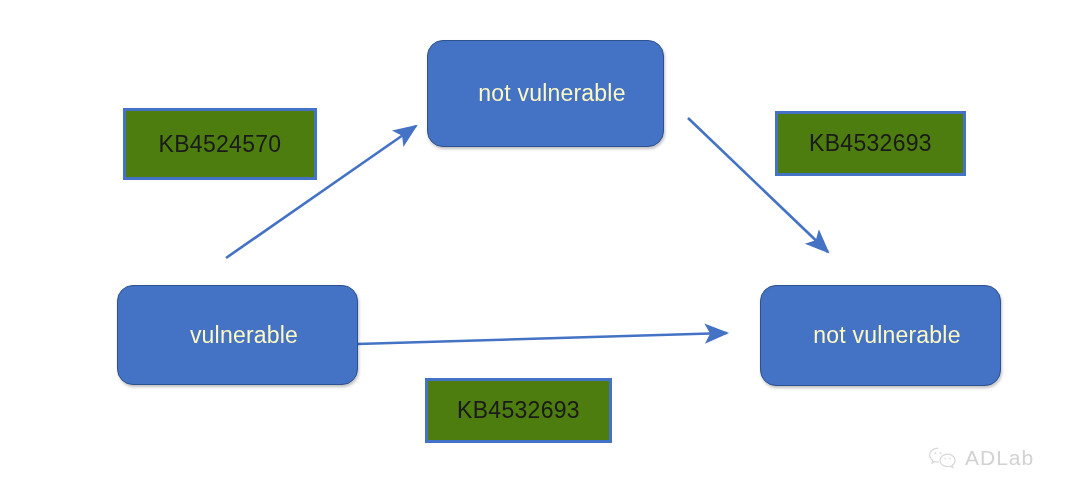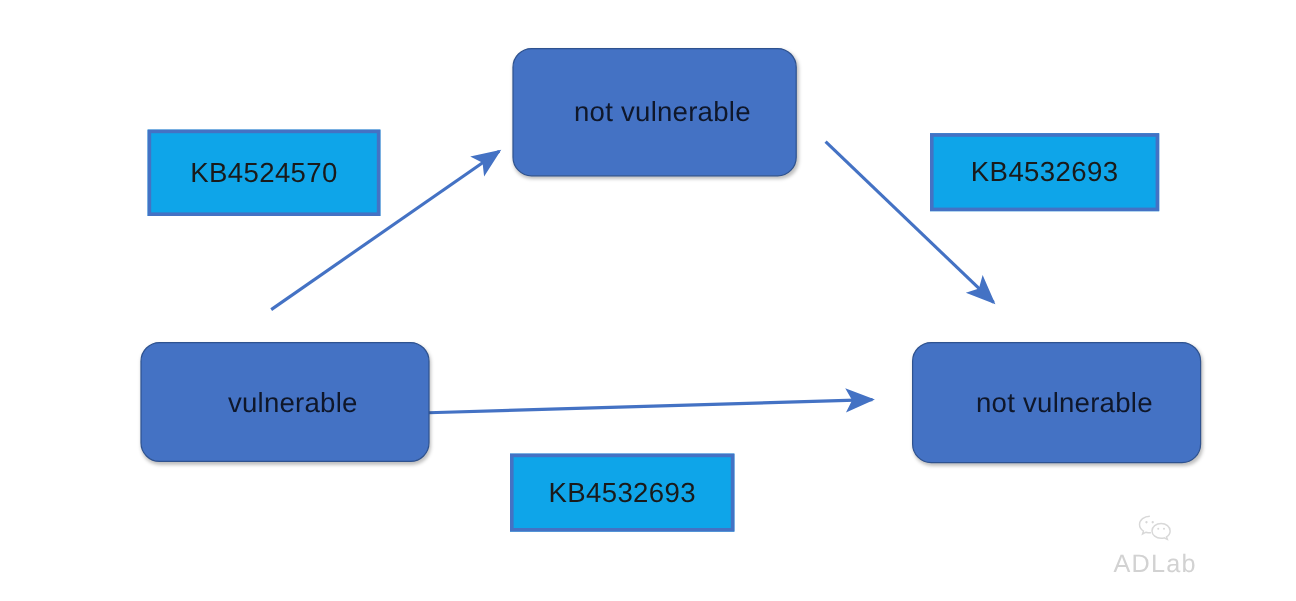--- a/index.html
+++ b/index.html
@@ -16,37 +16,37 @@
     height: 501px;
     background: #ffffff;
     overflow: hidden;
   }
   .node {
     position: absolute;
     box-sizing: border-box;
     background: #4472C4;
     border: 1px solid #2E528F;
     border-radius: 16px;
-    color: #0f172a;
+    color: #fef9c3;
     display: flex;
     align-items: center;
     justify-content: center;
     font-size: 23px;
     letter-spacing: 0.2px;
     box-shadow: 1px 2px 3px rgba(0,0,0,0.25);
     white-space: nowrap;
     padding-left: 13px;
   }
   .node-label {
     pointer-events: none;
   }
   .kb-box {
     position: absolute;
     box-sizing: border-box;
-    background: #0ea5e9;
+    background: #4d7c0f;
     border: 3px solid #4472C4;
     display: flex;
     align-items: center;
     justify-content: center;
     color: #1a1a1a;
     font-size: 23px;
     letter-spacing: 0.3px;
     white-space: nowrap;
   }
   #arrows {
@@ -105,21 +105,21 @@
   </div>
 
   <div class="kb-box" style="left:775px; top:111px; width:191px; height:65px;">
     <span>KB4532693</span>
   </div>
 
   <div class="kb-box" style="left:425px; top:378px; width:187px; height:65px;">
     <span>KB4532693</span>
   </div>
 
-  <div class="watermark" style="left:928px; top:428px;flex-direction:column;">
+  <div class="watermark" style="left:928px; top:446px;">
     <span>
       <svg width="30" height="24" viewBox="0 0 30 24">
         <g fill="none" stroke="#d8d8d8" stroke-width="1.2">
           <path d="M10.2 2.2C5.4 2.2 1.6 5.3 1.6 9.1c0 2.2 1.3 4.2 3.3 5.4l-0.8 2.5 2.9-1.5c1 0.3 2.1 0.5 3.2 0.5 0.3 0 0.6 0 0.9 0"></path>
           <path d="M19.6 8.2c-4.2 0-7.6 2.8-7.6 6.2 0 3.4 3.4 6.2 7.6 6.2 0.9 0 1.8-0.1 2.6-0.4l2.6 1.3-0.7-2.2c1.8-1.1 3-2.9 3-4.9 0-3.4-3.4-6.2-7.5-6.2z"></path>
         </g>
         <circle cx="7.4" cy="7.2" r="0.95" fill="#d8d8d8"></circle>
         <circle cx="12.6" cy="7.2" r="0.95" fill="#d8d8d8"></circle>
         <circle cx="17.2" cy="12.6" r="0.85" fill="#d8d8d8"></circle>
         <circle cx="22.0" cy="12.6" r="0.85" fill="#d8d8d8"></circle>

